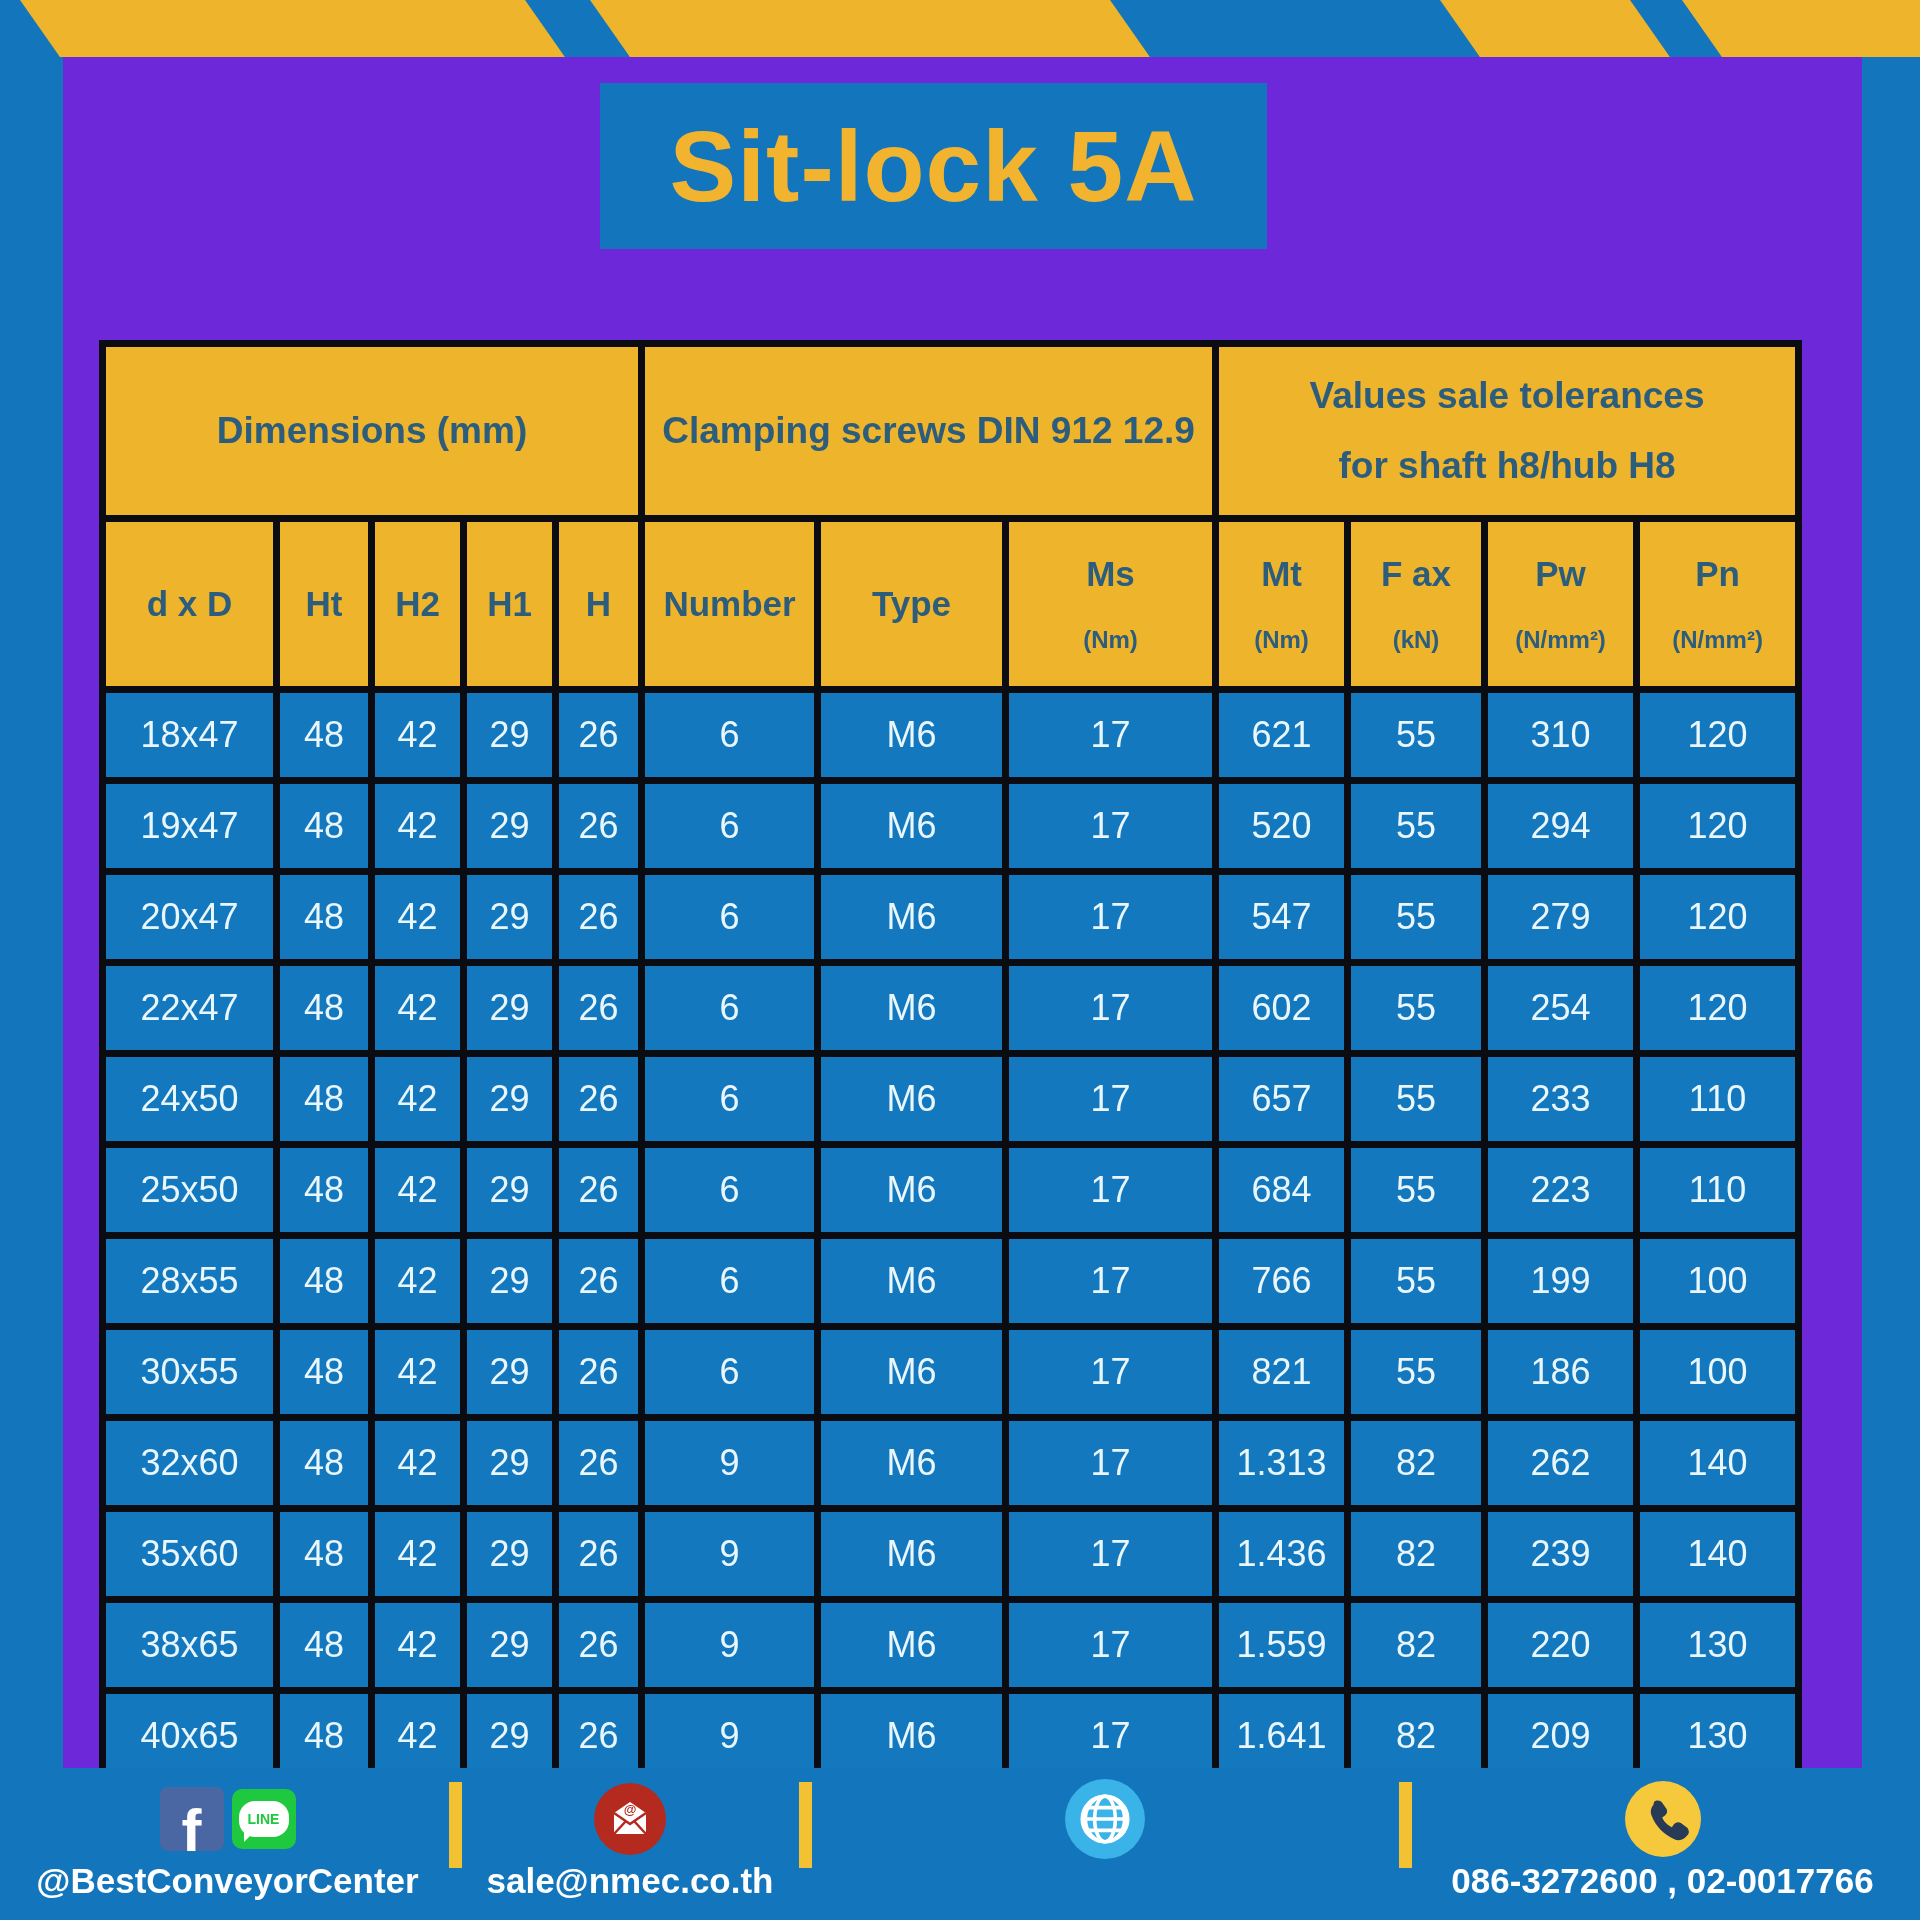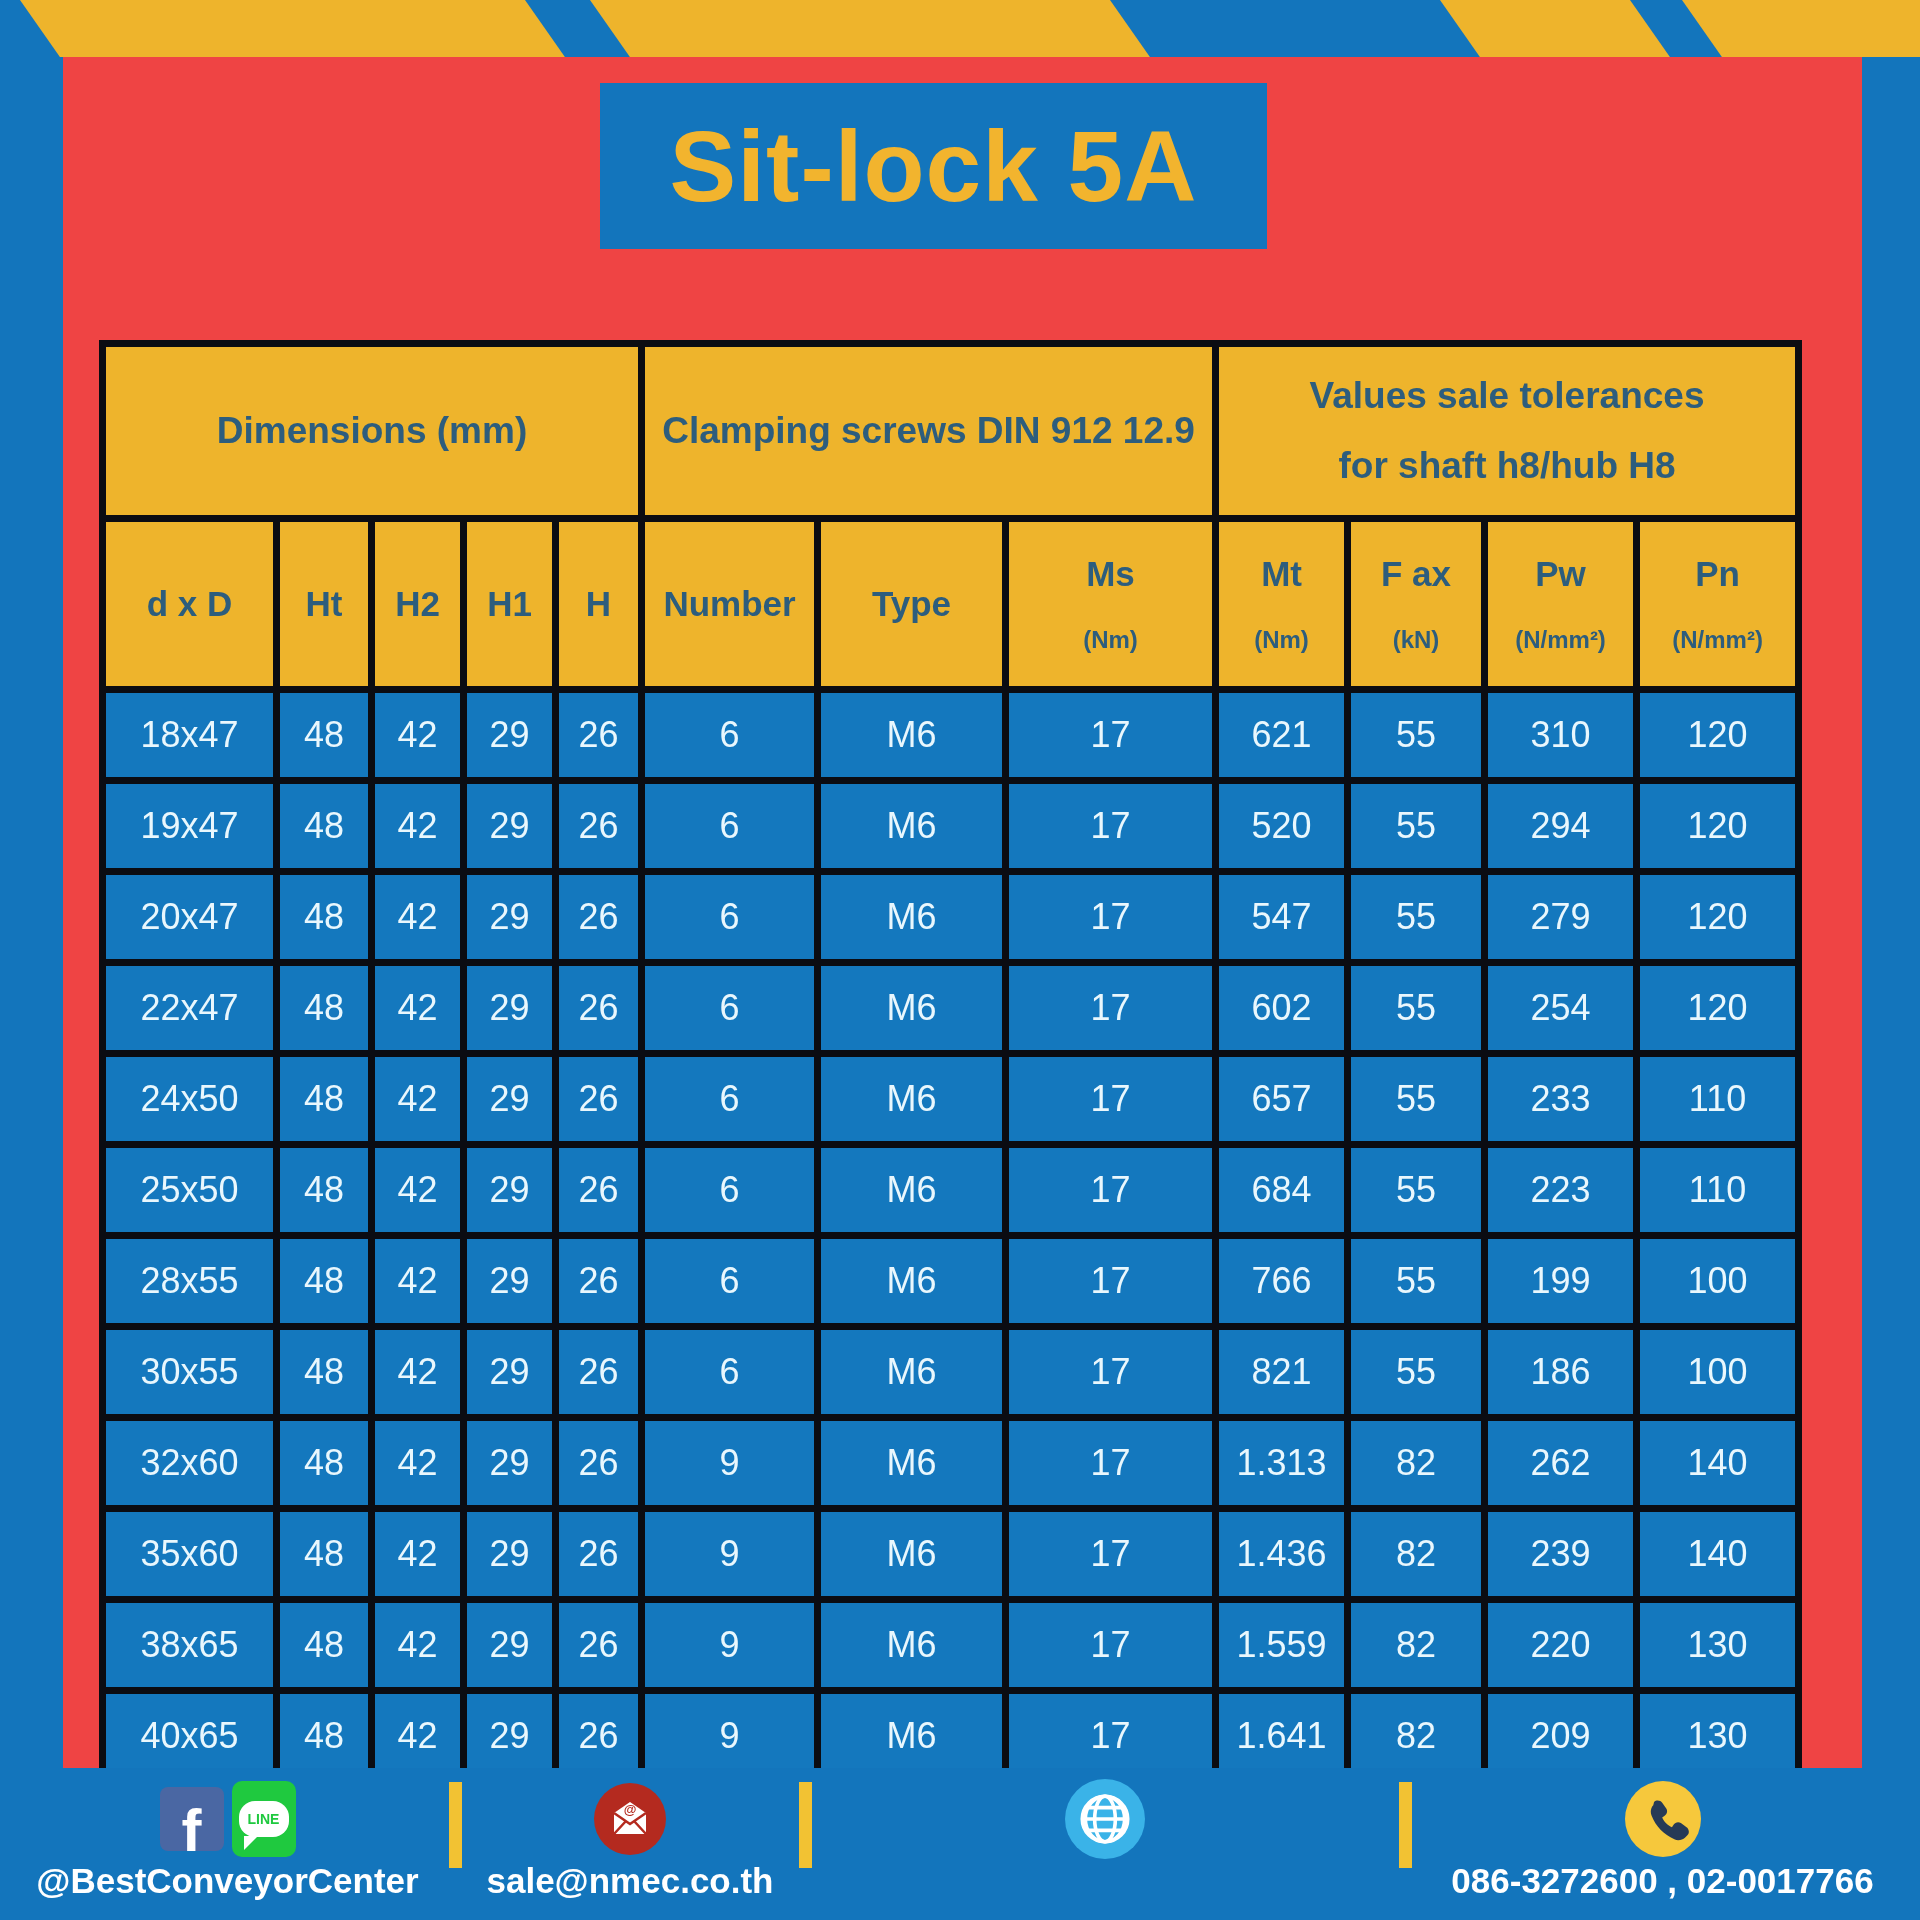--- a/index.html
+++ b/index.html
@@ -9,21 +9,21 @@
     font-family:"Liberation Sans", sans-serif;
   }
   
   .top-bar{position:absolute;left:0;top:0;width:1920px;height:57px;background:#1375bc;overflow:hidden;}
   .stripe{position:absolute;top:0;height:57px;background:#eeb42c;transform:skewX(35deg);transform-origin:top left;}
   .stripe.s1{left:20px;width:505px;}
   .stripe.s2{left:590px;width:520px;}
   .stripe.s3{left:1440px;width:190px;}
   .stripe.s4{left:1682px;width:300px;}
   
-  .panel{position:absolute;left:63px;top:57px;width:1799px;height:1711px;background:#ef4444;}
+  .panel{position:absolute;left:63px;top:57px;width:1799px;height:1711px;background:#6d28d9;}
   
   .title-box{
     position:absolute;left:537px;top:26px;width:667px;height:166px;
     background:#1375bc;display:flex;align-items:center;justify-content:center;
   }
   .title-text{color:#f2b42e;font-size:100px;font-weight:bold;letter-spacing:1px;}
   
   .table-wrap{position:absolute;left:36px;top:283px;}
   table.spec-table{border-collapse:collapse;table-layout:fixed;width:1696px;}
   .spec-table th,.spec-table td{border:7px solid #0b0c12;padding:0;}
@@ -45,21 +45,21 @@
   .f-sec{display:flex;flex-direction:column;align-items:center;padding-top:13px;box-sizing:border-box;}
   .f-sec.w1{width:455px;} .f-sec.w2{width:350px;} .f-sec.w3{width:600px;} .f-sec.w4{width:515px;}
   .icon-row{height:76px;display:flex;align-items:center;gap:8px;}
   .f-label{margin-top:4px;color:#ffffff;font-size:35px;font-weight:bold;white-space:nowrap;text-align:center;}
   .f-div{position:absolute;top:14px;width:13px;height:86px;background:#f2c233;}
   .f-div.d1{left:449px;} .f-div.d2{left:799px;} .f-div.d3{left:1399px;}
   
   .fb-icon{width:64px;height:64px;background:#4a67a3;border-radius:8px;color:#fff;
     display:flex;align-items:flex-end;justify-content:center;overflow:hidden;}
   .fb-icon span{font-size:60px;font-weight:bold;line-height:1;transform:translateY(10px);}
-  .line-icon{width:64px;height:76px;background:#1fc93f;border-radius:10px;position:relative;
+  .line-icon{width:64px;height:60px;background:#1fc93f;border-radius:10px;position:relative;
     display:flex;align-items:center;justify-content:center;}
   .line-bubble{width:50px;height:36px;background:#fff;border-radius:16px;
     display:flex;align-items:center;justify-content:center;font-size:14px;font-weight:bold;color:#1fc93f;}
   .line-icon::after{content:"";position:absolute;left:12px;bottom:7px;width:0;height:0;
     border:7px solid transparent;border-top-color:#fff;border-left-color:#fff;}
   .mail-icon{width:72px;height:72px;background:#b42a1f;border-radius:50%;
     display:flex;align-items:center;justify-content:center;}
   .globe-icon{width:80px;height:80px;background:#3ab3e8;border-radius:50%;
     display:flex;align-items:center;justify-content:center;}
   .phone-icon{width:76px;height:76px;background:#f6c83c;border-radius:50%;

